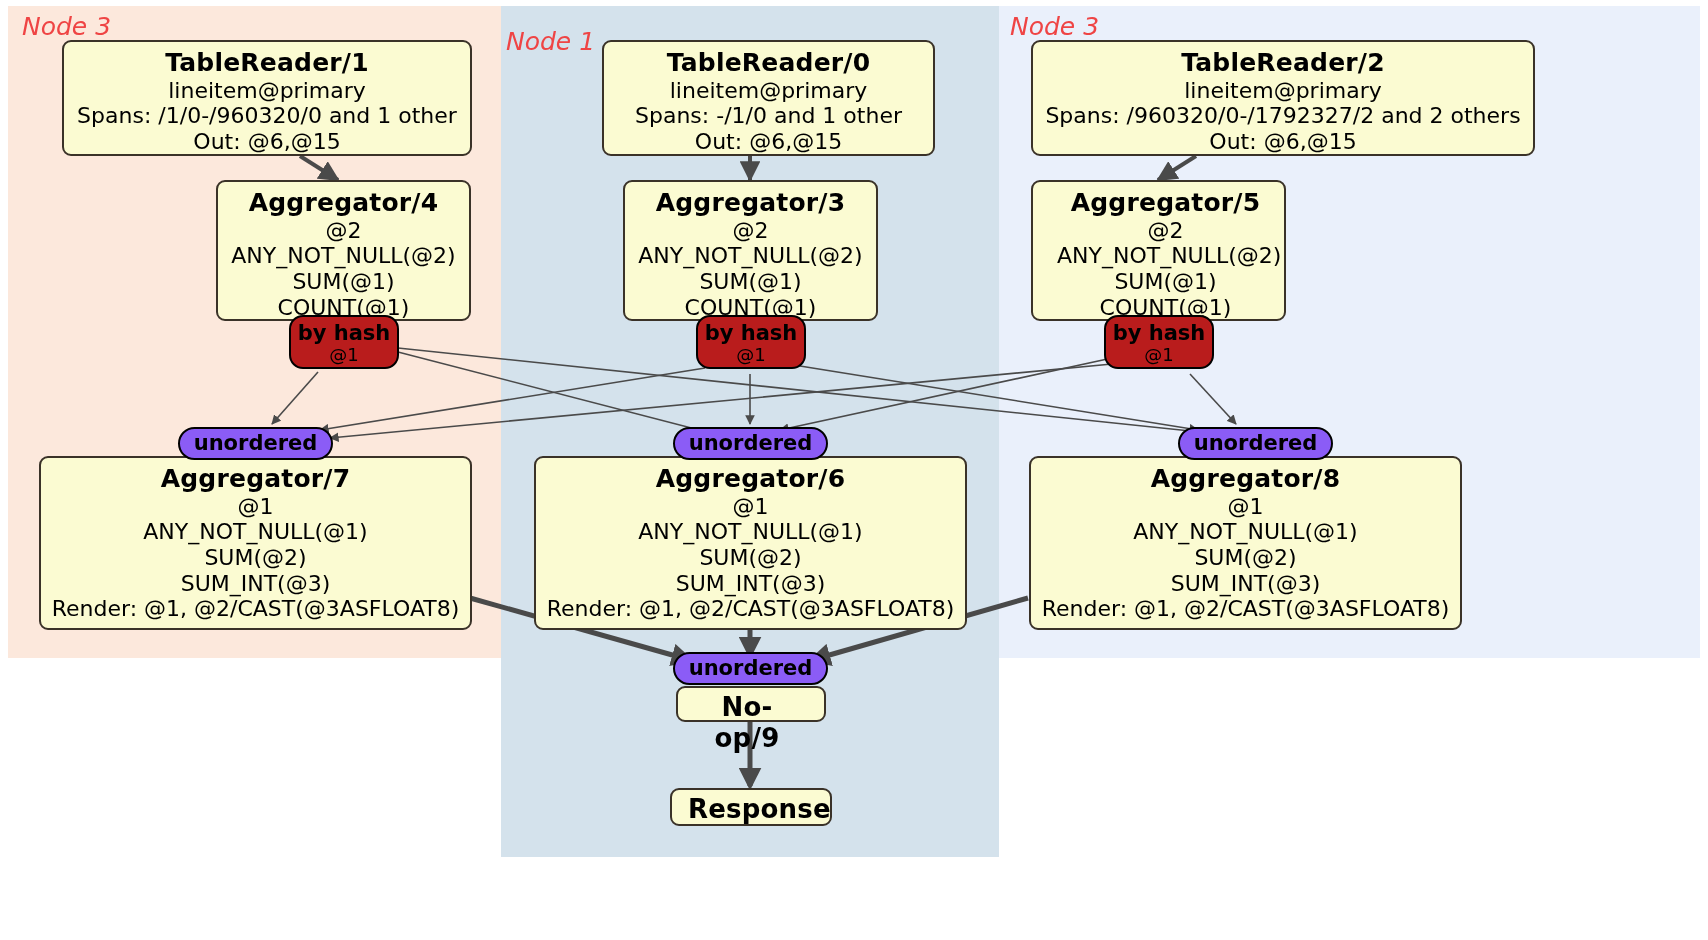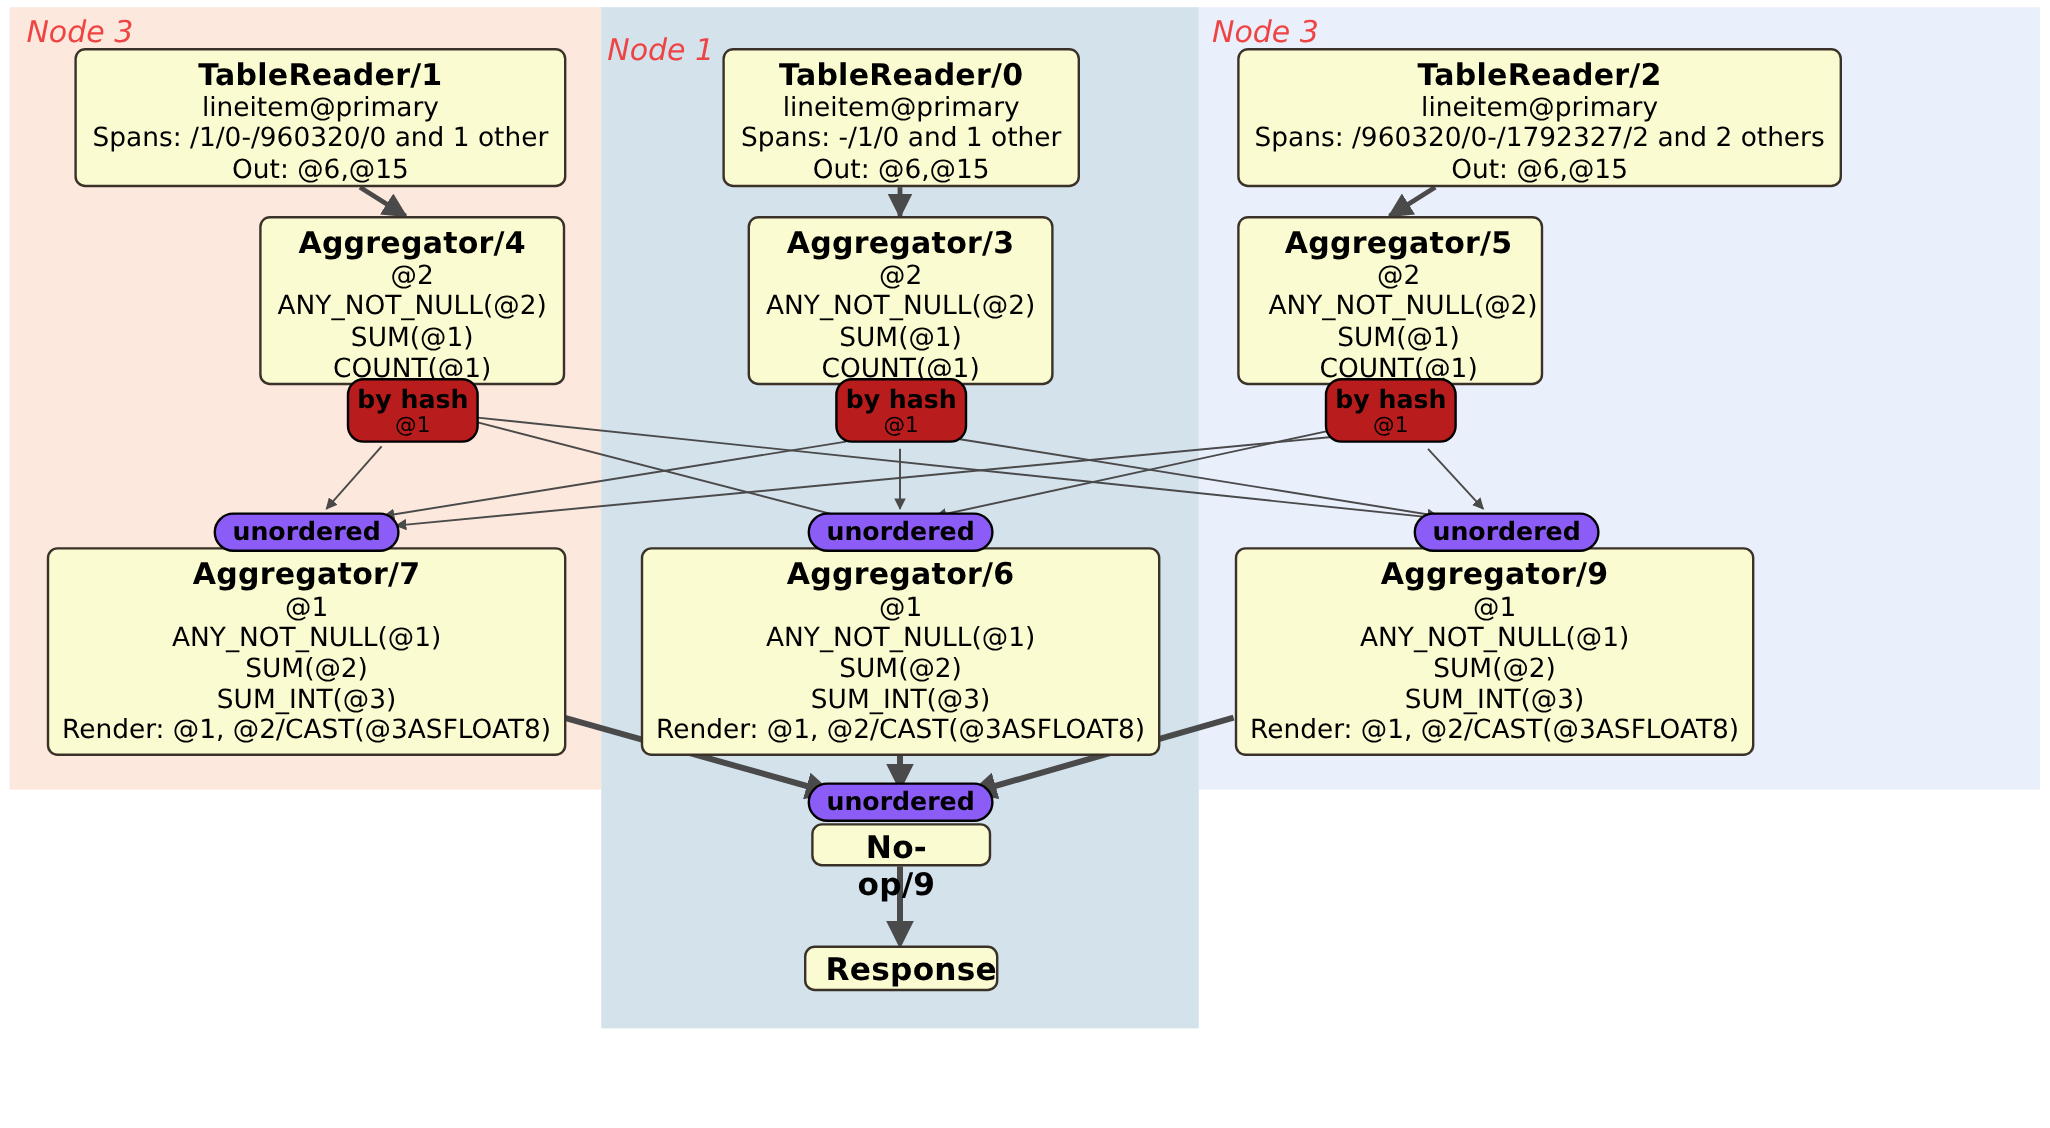--- a/index.html
+++ b/index.html
@@ -142,21 +142,21 @@
     <path d="M 750 722 L 750 786" stroke="#4a4a4a" stroke-width="5" fill="none" marker-end="url(#ahbig)"></path>
   </svg>
 
   <div class="box" style="left:62px;top:40px;width:410px;height:116px;">
     <div class="title">TableReader/1</div>
     <div class="line">lineitem@primary</div>
     <div class="line">Spans: /1/0-/960320/0 and 1 other</div>
     <div class="line">Out: @6,@15</div>
   </div>
 
-  <div class="box" style="left:602px;top:40px;width:298px;height:116px;">
+  <div class="box" style="left:602px;top:40px;width:333px;height:116px;">
     <div class="title">TableReader/0</div>
     <div class="line">lineitem@primary</div>
     <div class="line">Spans: -/1/0 and 1 other</div>
     <div class="line">Out: @6,@15</div>
   </div>
 
   <div class="box" style="left:1031px;top:40px;width:504px;height:116px;">
     <div class="title">TableReader/2</div>
     <div class="line">lineitem@primary</div>
     <div class="line">Spans: /960320/0-/1792327/2 and 2 others</div>
@@ -222,21 +222,21 @@
   <div class="box" style="left:534px;top:456px;width:433px;height:174px;">
     <div class="title">Aggregator/6</div>
     <div class="line">@1</div>
     <div class="line">ANY_NOT_NULL(@1)</div>
     <div class="line">SUM(@2)</div>
     <div class="line">SUM_INT(@3)</div>
     <div class="line">Render: @1, @2/CAST(@3ASFLOAT8)</div>
   </div>
 
   <div class="box" style="left:1029px;top:456px;width:433px;height:174px;">
-    <div class="title">Aggregator/9</div>
+    <div class="title">Aggregator/8</div>
     <div class="line">@1</div>
     <div class="line">ANY_NOT_NULL(@1)</div>
     <div class="line">SUM(@2)</div>
     <div class="line">SUM_INT(@3)</div>
     <div class="line">Render: @1, @2/CAST(@3ASFLOAT8)</div>
   </div>
 
   <div class="pill unordered" style="left:673px;top:652px;width:155px;height:33px;">
     <div class="t">unordered</div>
   </div>

